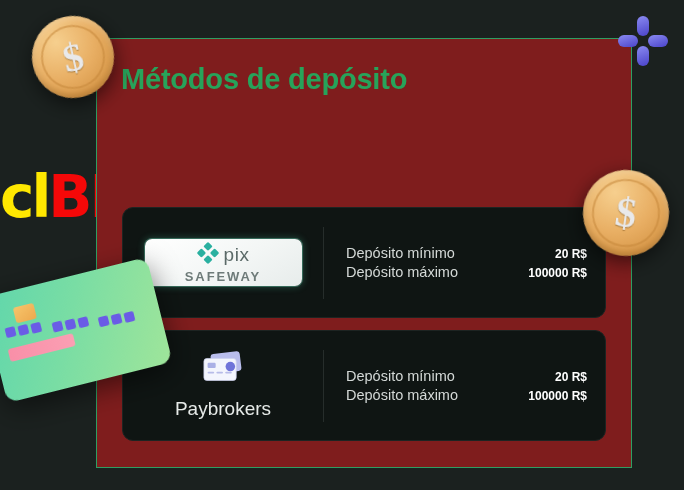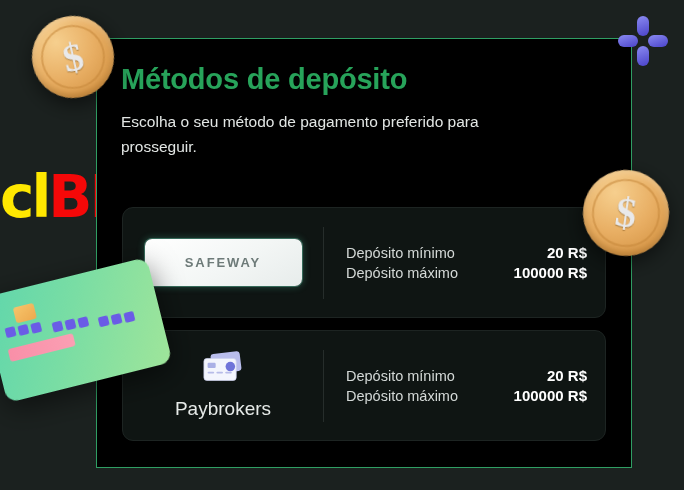--- a/index.html
+++ b/index.html
@@ -31,21 +31,21 @@
     width: 536px;
     height: 430px;
     background: #10160f;
     border: 1px solid #2f9e63;
     box-sizing: border-box;
     z-index: 3;
   }
   #panel-inner {
     position: absolute;
     inset: 0;
-    background: #000000;
+    background: #7f1d1d;
     text-decoration: underline;
   }
 
   
   .header {
     position: absolute;
     left: 24px;
     top: 25px;
     right: 24px;
   }
@@ -109,21 +109,21 @@
     align-items: baseline;
     margin: 3px 0;
   }
   .info-label {
     color: #d4d9d7;
     font-size: 14.5px;
     font-weight: normal;
   }
   .info-value {
     color: #ffffff;
-    font-size: 15px;
+    font-size: 12px;
     font-weight: bold;
   }
 
   
   .pix-plate {
     width: 157px;
     height: 47px;
     border-radius: 7px;
     background: linear-gradient(150deg,#ffffff 0%,#f3f6f5 55%,#e7eceb 100%);
     box-shadow: 0 0 7px 1px rgba(75,200,160,.30), 0 0 0 1px rgba(120,215,185,.35);
@@ -263,28 +263,40 @@
 </head>
 <body>
 
 <div id="stage">
 
   <div id="panel">
     <div id="panel-inner">
 
       <div class="header">
         <h1 class="page-title">Métodos de depósito</h1>
-        <p class="page-subtitle">Escolha o seu método de pagamento preferido para prosseguir.</p>
       </div>
 
       <div class="methods">
 
         <div class="method-card">
           <div class="method-logo-col">
             <div class="pix-plate">
+              <div class="pix-top">
+                <span>
+                  <svg width="22" height="22" viewBox="0 0 40 40" aria-hidden="true">
+                    <g fill="#2ab0a0">
+                      <rect x="14" y="2" width="12" height="12" rx="2.5" transform="rotate(45 20 8)"></rect>
+                      <rect x="14" y="26" width="12" height="12" rx="2.5" transform="rotate(45 20 32)"></rect>
+                      <rect x="2" y="14" width="12" height="12" rx="2.5" transform="rotate(45 8 20)"></rect>
+                      <rect x="26" y="14" width="12" height="12" rx="2.5" transform="rotate(45 32 20)"></rect>
+                    </g>
+                  </svg>
+                </span>
+                <span class="pix-word">pix</span>
+              </div>
               <span class="pix-sub">SAFEWAY</span>
             </div>
           </div>
           <div class="method-divider"></div>
           <div class="method-info-col">
             <div class="info-row">
               <span class="info-label">Depósito mínimo</span>
               <span class="info-value">20 R$</span>
             </div>
             <div class="info-row">

